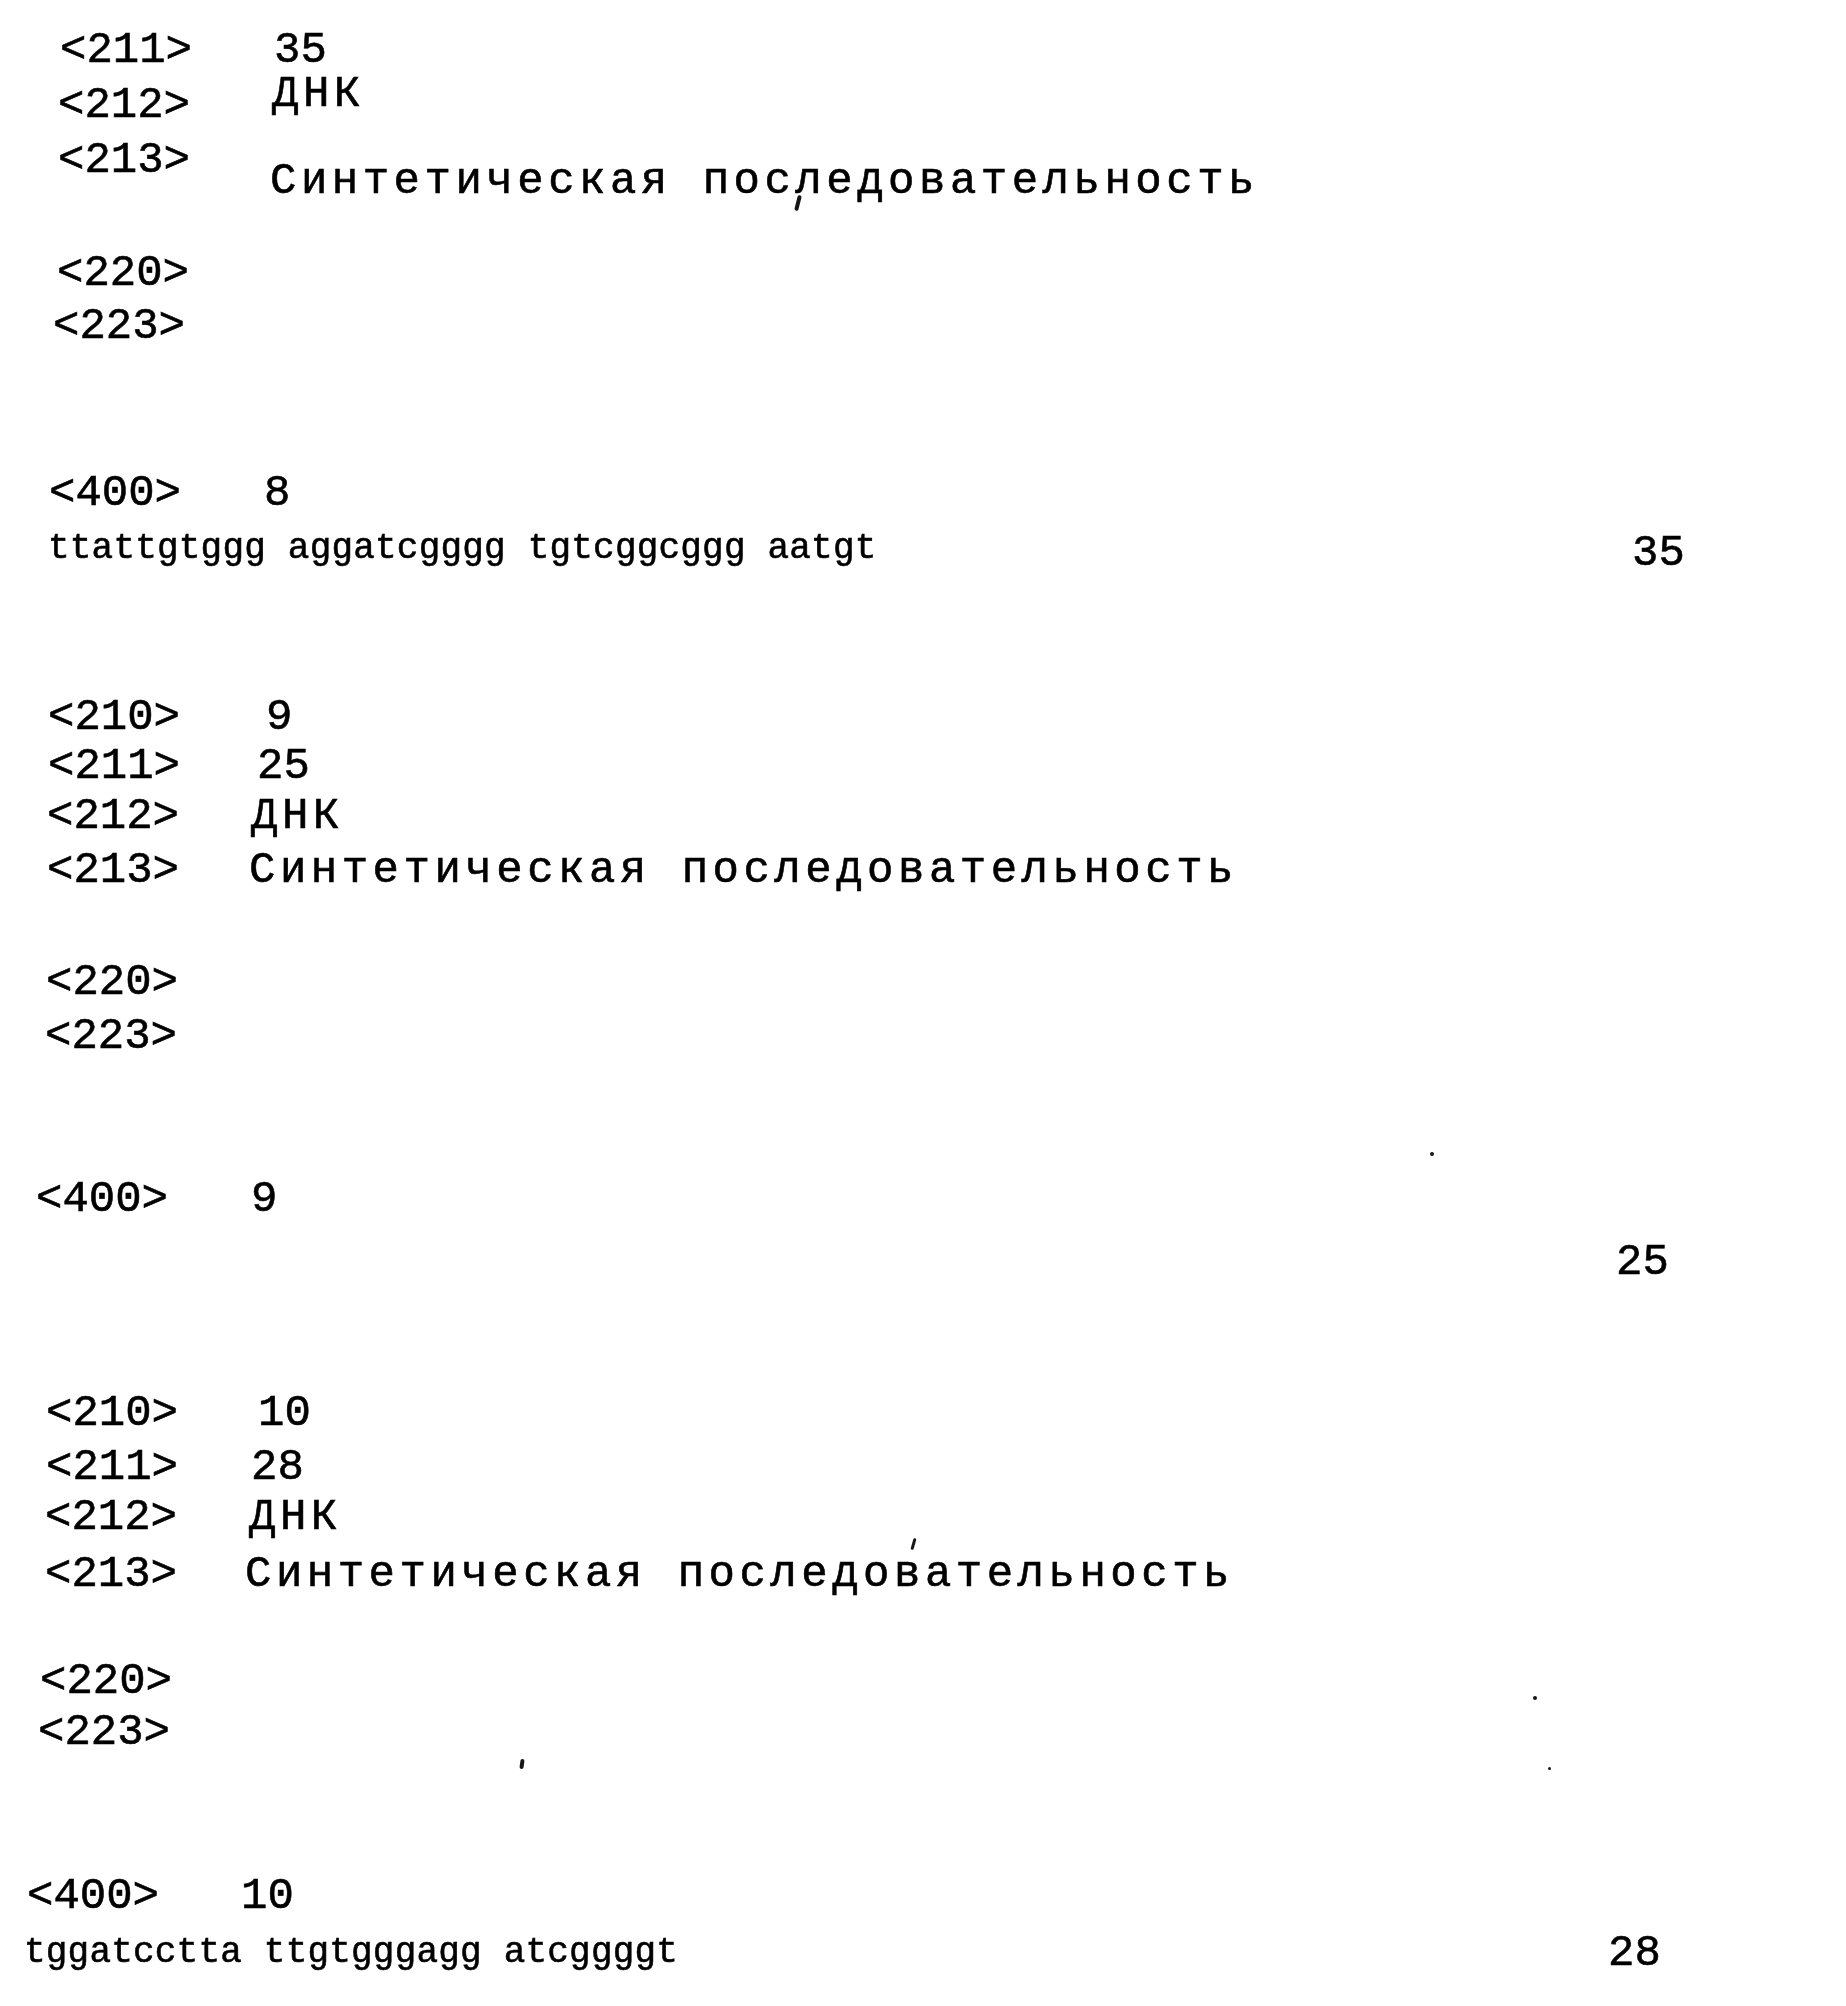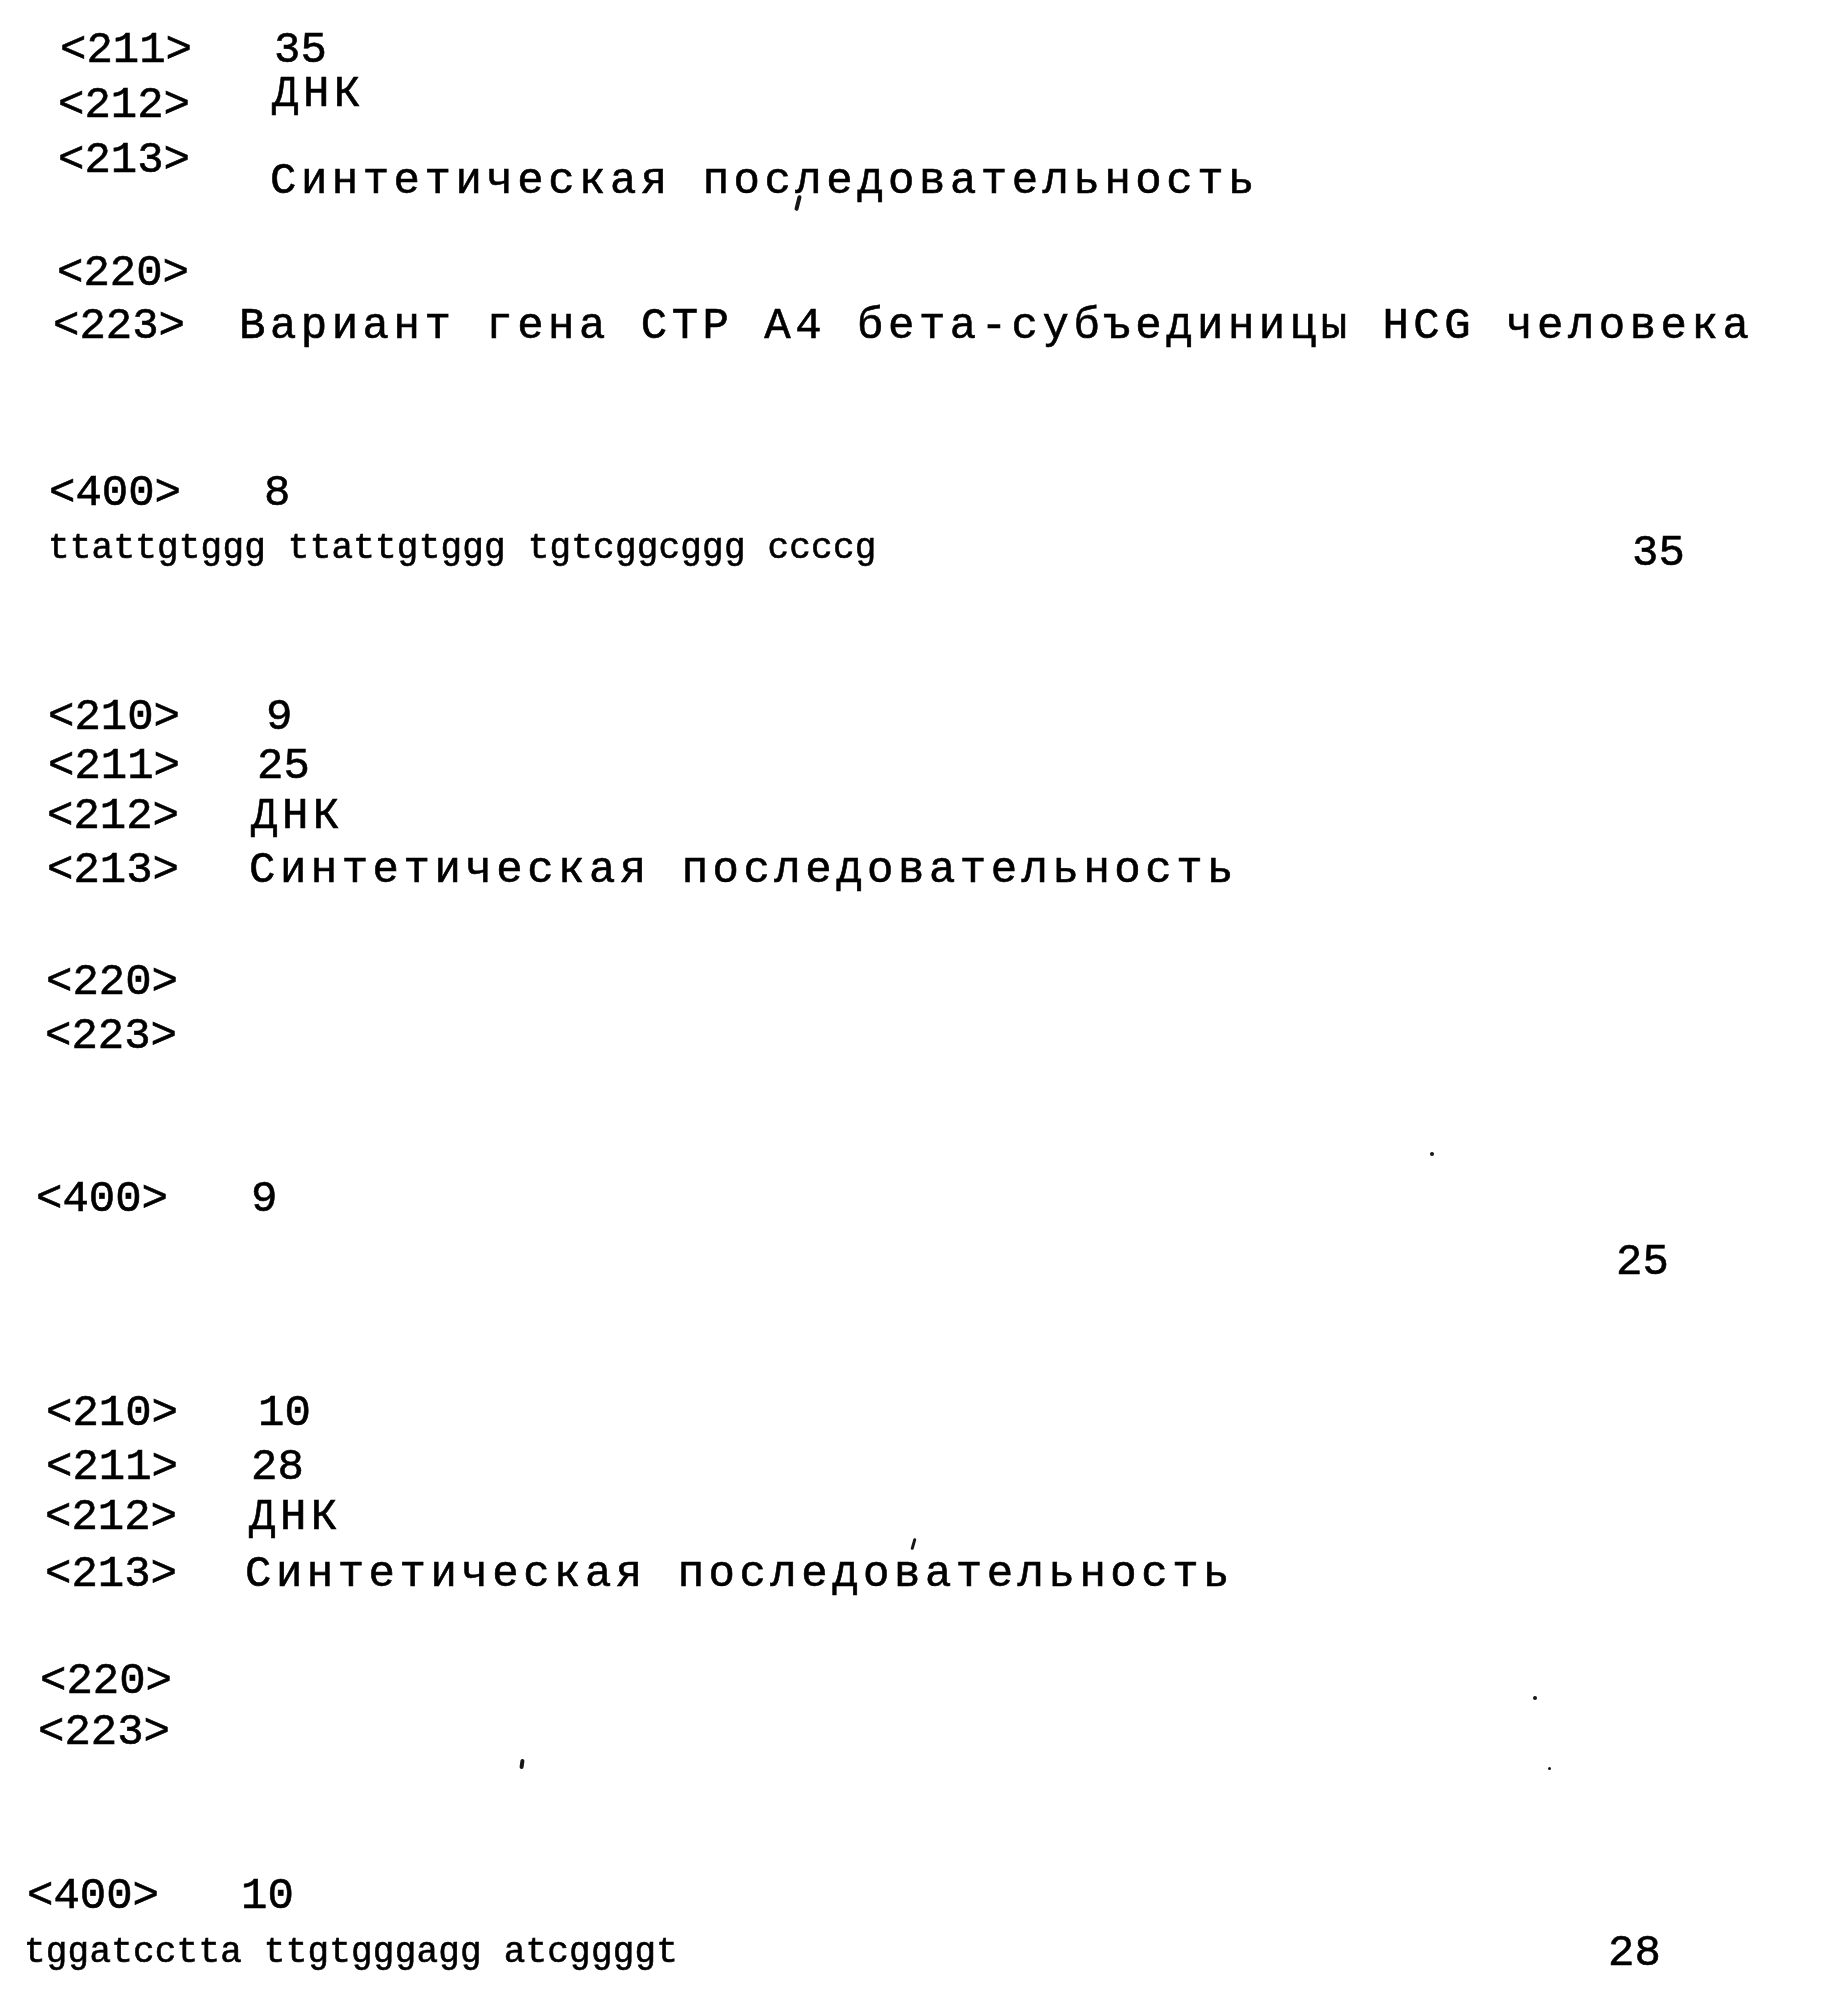--- a/index.html
+++ b/index.html
@@ -42,28 +42,27 @@
     </div>
     <div class="row">
       <span class="t" style="left:58px;top:138px">&lt;213&gt;</span>
       <span class="t cyr" style="left:270px;top:159px">Синтетическая последовательность</span>
     </div>
     <div class="row">
       <span class="t" style="left:57px;top:251px">&lt;220&gt;</span>
     </div>
     <div class="row">
       <span class="t" style="left:53px;top:304px">&lt;223&gt;</span>
-      <span class="t cyr" style="left:239px;top:304px">Вариант гена CTP A4 бета-субъединицы HCG человека</span>
     </div>
     <div class="row">
       <span class="t" style="left:49px;top:471px">&lt;400&gt;</span>
       <span class="t" style="left:264px;top:471px">8</span>
     </div>
     <div class="row">
-      <span class="t seq" style="left:48px;top:531px">ttattgtggg ttattgtggg tgtcggcggg ccccg</span>
+      <span class="t seq" style="left:48px;top:531px">ttattgtggg aggatcgggg tgtcggcggg aatgt</span>
       <span class="t len" style="left:1632px;top:531px">35</span>
     </div>
   </section>
 
   <section>
     <div class="row">
       <span class="t" style="left:48px;top:695px">&lt;210&gt;</span>
       <span class="t" style="left:266px;top:695px">9</span>
     </div>
     <div class="row">

